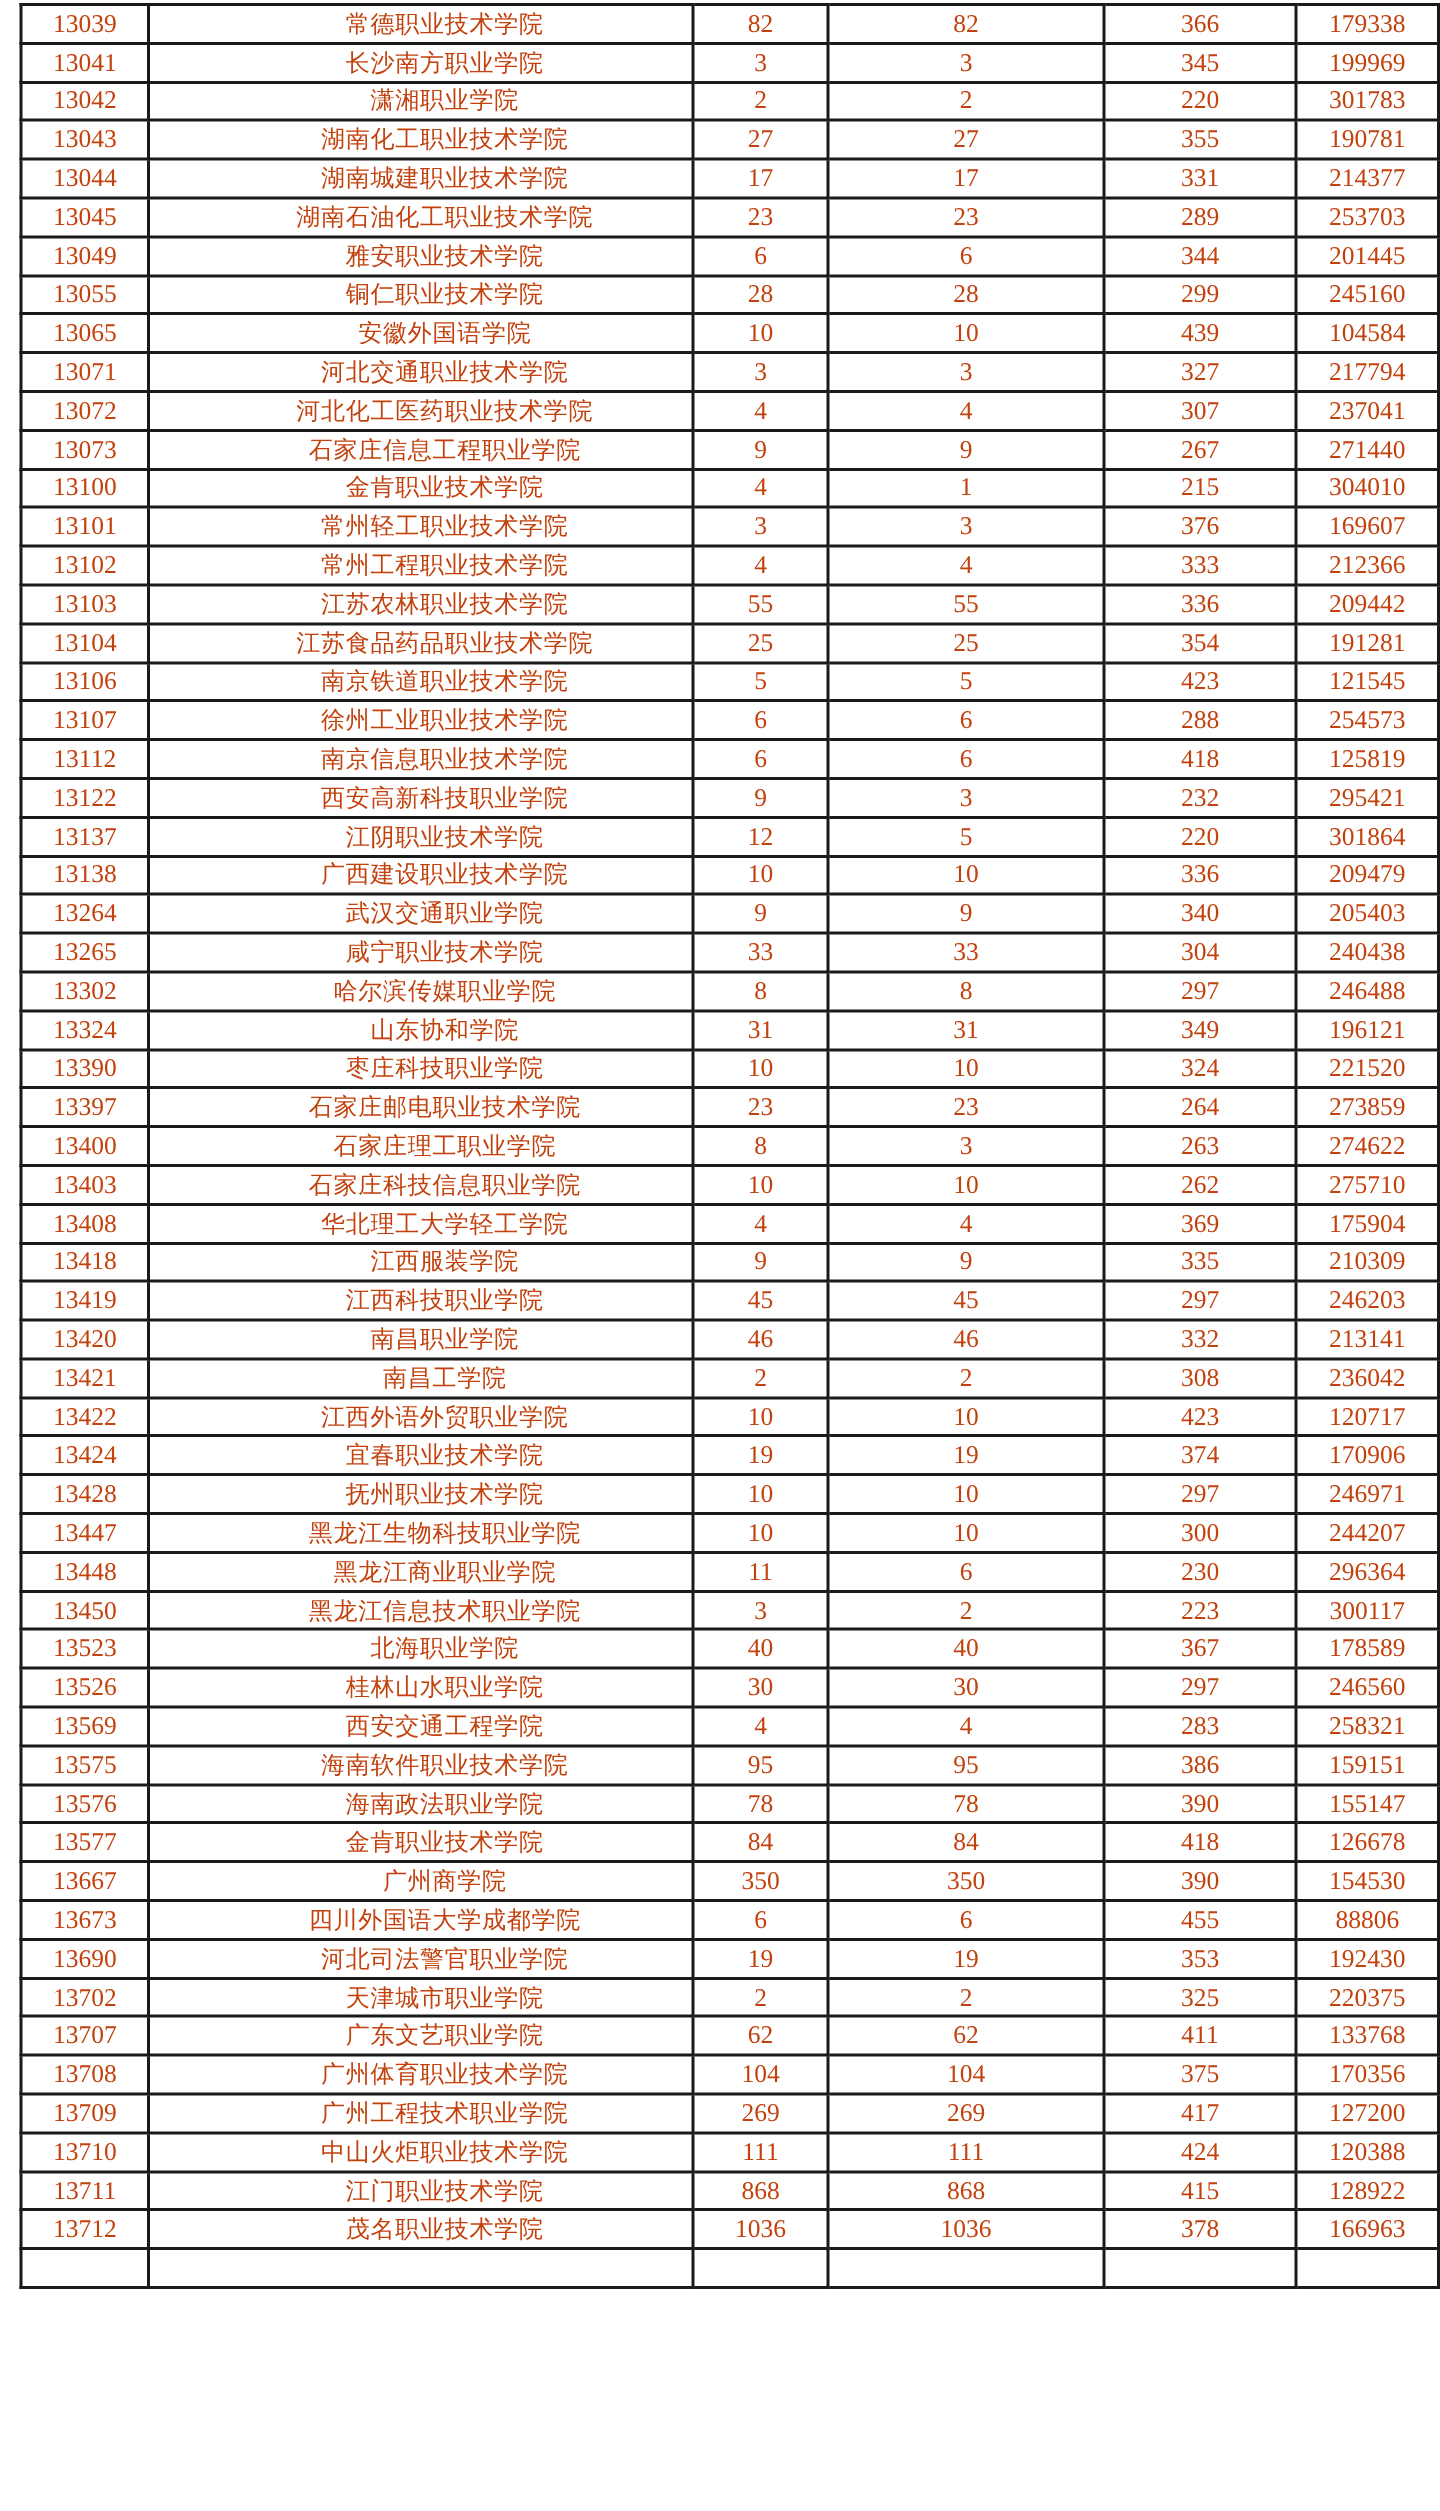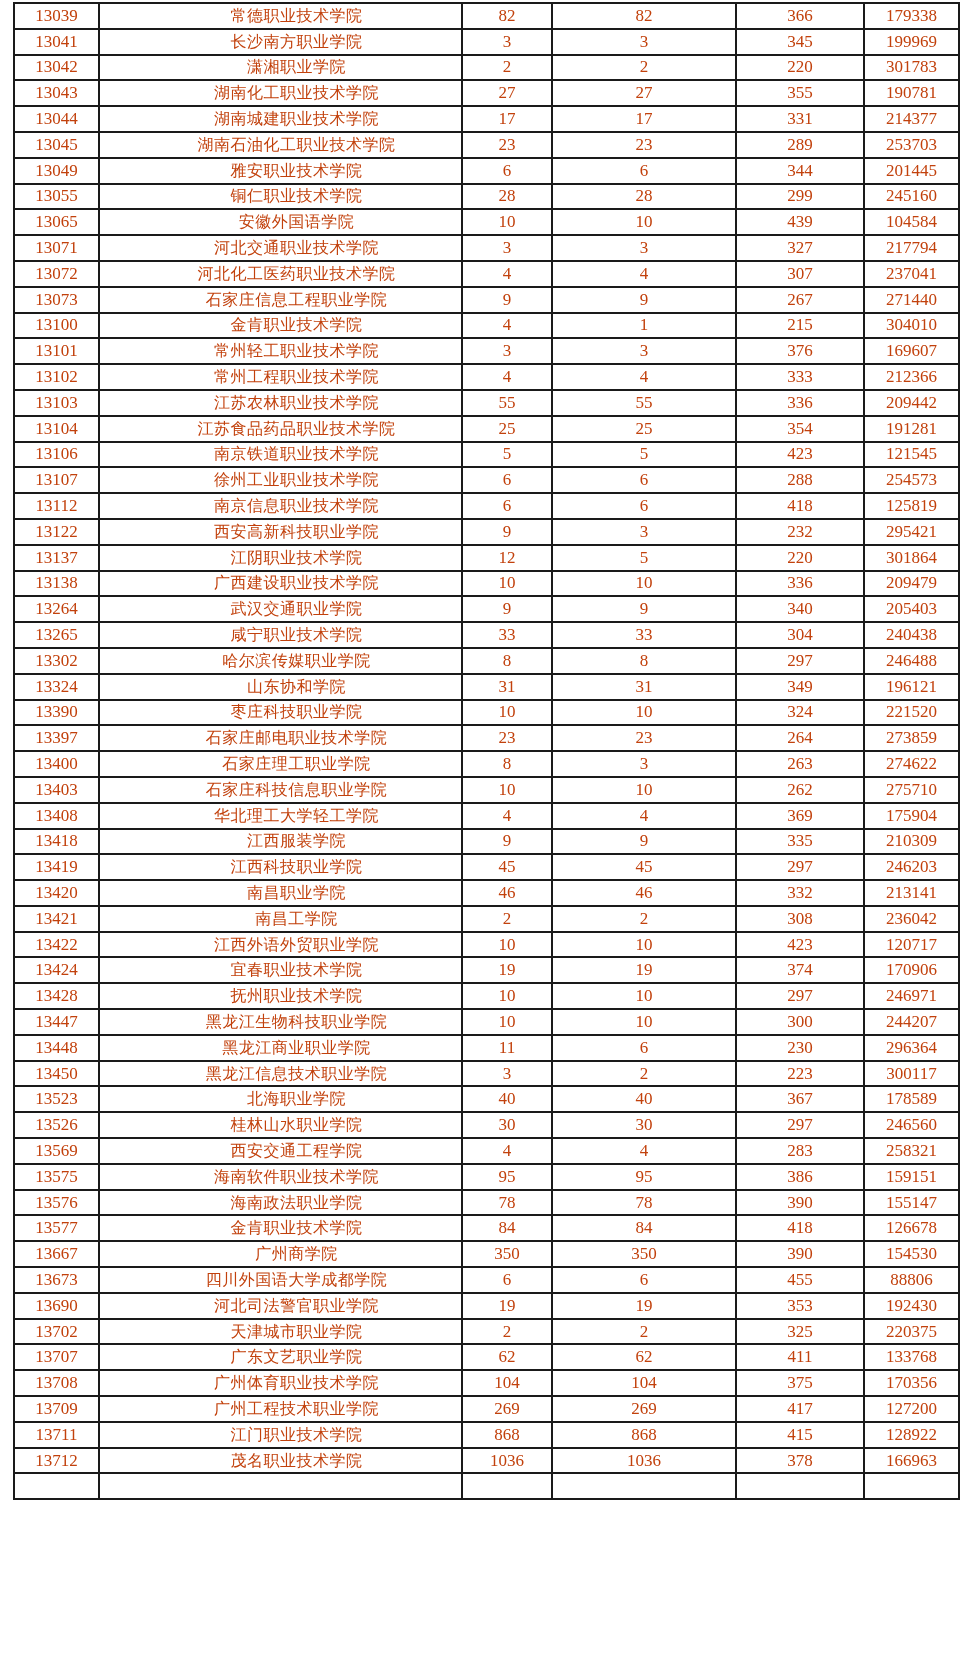--- a/index.html
+++ b/index.html
@@ -500,20 +500,28 @@
         </tr>
         <tr>
           <td>13709</td>
           <td class="name">广州工程技术职业学院</td>
           <td>269</td>
           <td>269</td>
           <td>417</td>
           <td>127200</td>
         </tr>
         <tr>
+          <td>13710</td>
+          <td class="name">中山火炬职业技术学院</td>
+          <td>111</td>
+          <td>111</td>
+          <td>424</td>
+          <td>120388</td>
+        </tr>
+        <tr>
           <td>13711</td>
           <td class="name">江门职业技术学院</td>
           <td>868</td>
           <td>868</td>
           <td>415</td>
           <td>128922</td>
         </tr>
         <tr>
           <td>13712</td>
           <td class="name">茂名职业技术学院</td>

